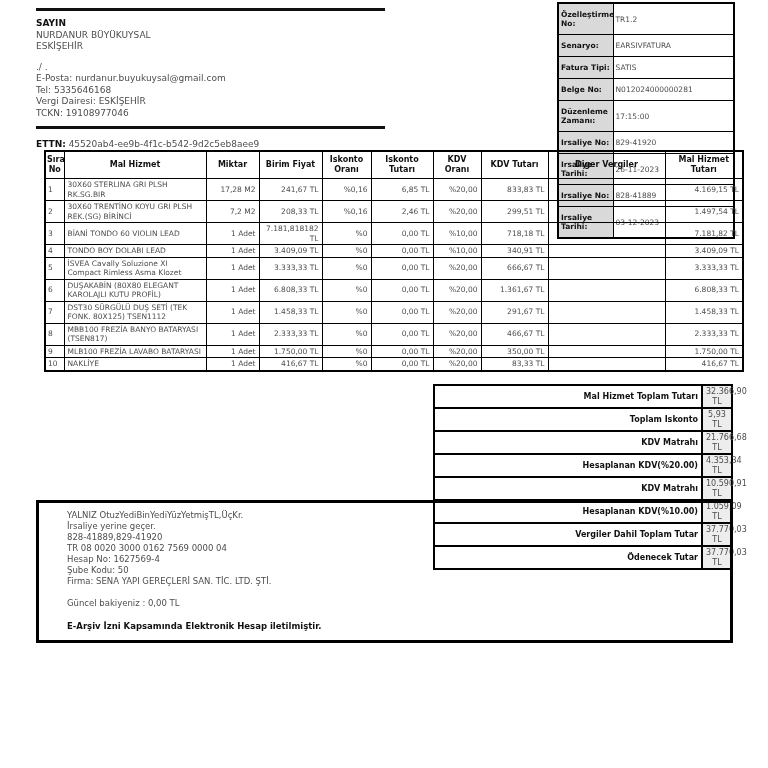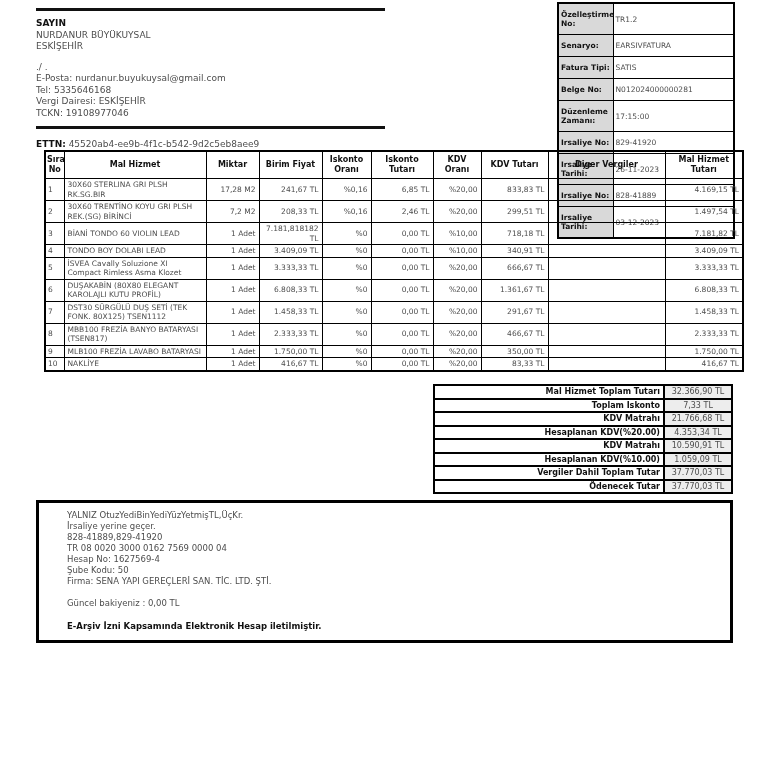--- a/index.html
+++ b/index.html
@@ -42,21 +42,21 @@
   .items th,.items td{border:1px solid var(--border);padding:1px 3px;vertical-align:middle;line-height:9.5px;}
   .items thead th{font-weight:bold;color:var(--heading);text-align:center;font-size:8px;padding:3px 1px;line-height:10px;}
   .items td{color:var(--text);}
   .items td.num{text-align:right;}
   .items td.no{text-align:left;padding-left:2px;}
   .items td.name{text-align:left;}
 
   
   .totals{position:absolute;left:433px;top:384px;width:300px;table-layout:fixed;font-size:8px;border:2px solid var(--border);}
   .totals th,.totals td{border:2px solid var(--border);padding:1px 3px;line-height:9.5px;}
-  .totals th{width:230px;text-align:right;font-weight:bold;color:var(--heading);}
+  .totals th{width:268px;text-align:right;font-weight:bold;color:var(--heading);}
   .totals td{text-align:center;color:var(--text);background:var(--totals-value-bg);}
 
   
   .footer-box{
     position:absolute;left:36px;top:500px;width:697px;min-height:124px;
     border:3px solid var(--border);
     padding:7px 4px 8px 28px;
     font-size:8.5px;line-height:11px;
   }
   .fline{white-space:pre-wrap;}
@@ -308,21 +308,21 @@
   <table class="totals">
     <tbody>
 
         <tr>
           <th>Mal Hizmet Toplam Tutarı</th>
           <td>32.366,90 TL</td>
         </tr>
 
         <tr>
           <th>Toplam Iskonto</th>
-          <td>7,33 TL</td>
+          <td>5,93 TL</td>
         </tr>
 
         <tr>
           <th>KDV Matrahı</th>
           <td>21.766,68 TL</td>
         </tr>
 
         <tr>
           <th>Hesaplanan KDV(%20.00)</th>
           <td>4.353,34 TL</td>

